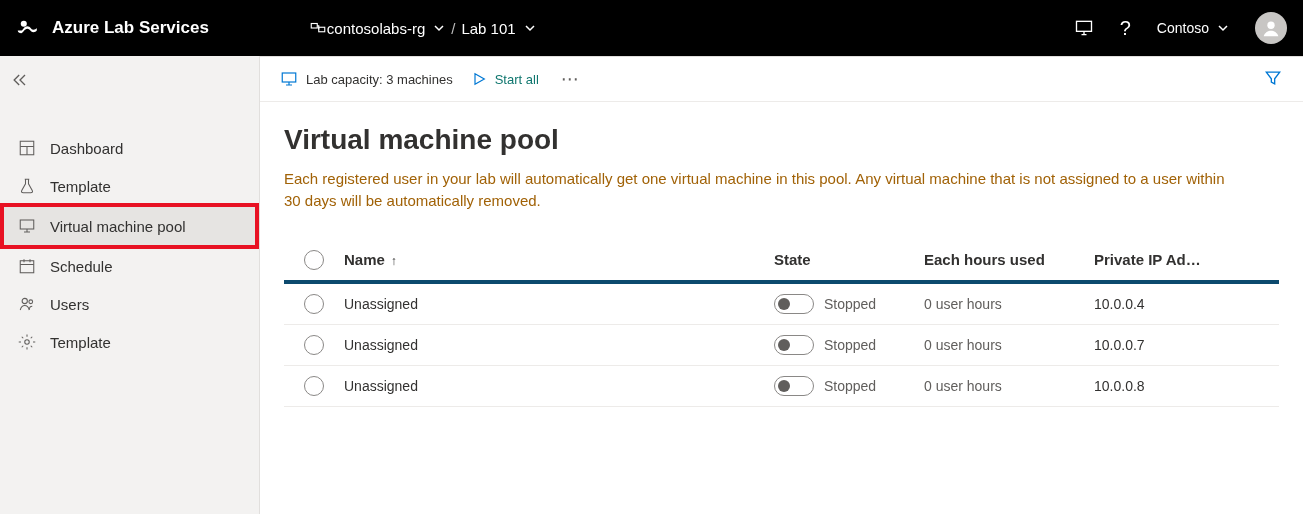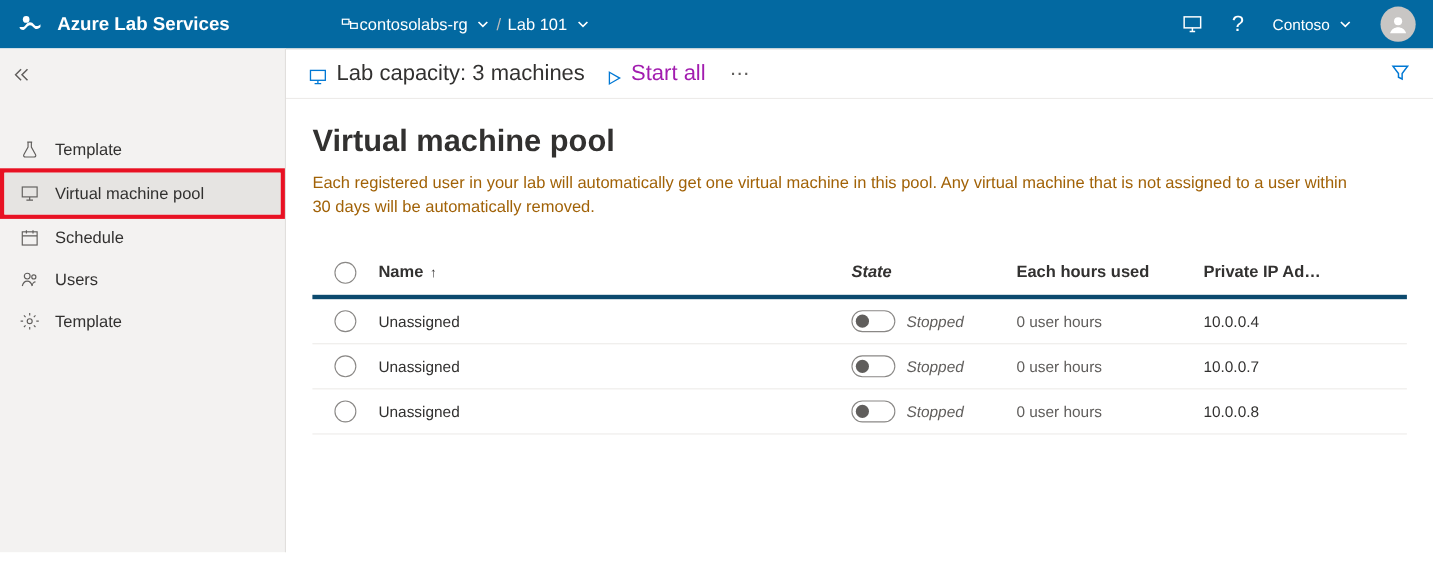--- a/index.html
+++ b/index.html
@@ -7,22 +7,22 @@
     font-family: "Segoe UI", -apple-system, sans-serif;
     font-size: 14px;
     color: #323130;
     background: #fff;
     width: 1303px;
     height: 514px;
     overflow: hidden;
   }
   
   .topbar {
-    height: 44px;
-    background: #0369a1;
+    height: 56px;
+    background: #000000;
     color: #fff;
     display: flex;
     align-items: center;
     padding: 16px 16px;
   }
   .logo { display:flex; align-items:center; gap:10px; font-weight:600; font-size:17px; margin-right: 100px; }
   .logo svg { width: 26px; height: 26px; }
   .top-crumbs { display:flex; align-items:center; gap:0; font-size:15px; }
   .top-crumbs .sep { color:#bbb; padding:0 6px; }
   .crumb-btn { display:flex; align-items:center; gap:8px; cursor:pointer; }
@@ -37,35 +37,35 @@
   .nav-list { margin-top:30px; }
   .nav-item { display:flex; align-items:center; gap:14px; padding:10px 18px; cursor:pointer; font-size:15px; color:#323130;}
   .nav-item.active { background:#e6e4e2; }
   .nav-item svg { width:18px; height:18px; stroke:#605e5c; fill:none; }
   .highlight-box { border:4px solid #e81123; margin: -2px 0; }
   .highlight-box .nav-item { padding:10px 14px; }
 
   
   .main { flex:1; display:flex; flex-direction:column; }
   .cmdbar { height:46px; border-top:1px solid #e1dfdd; border-bottom:1px solid #edebe9; display:flex; align-items:center; padding:0 20px; gap:18px; }
-  .cmd-btn { display:flex; align-items:flex-end; gap:8px; color:#0078d4; cursor:pointer; font-size:20px;}
+  .cmd-btn { display:flex; align-items:center; gap:8px; color:#0078d4; cursor:pointer; font-size:13px;}
   .cmd-filter { margin-left:auto; color:#0078d4; cursor:pointer; }
   .ellipsis { letter-spacing:1px; color:#605e5c; font-size:18px; padding:0 4px; cursor:pointer;}
 
   .content { padding:22px 24px 0 24px; }
   h1 { font-size:28px; font-weight:600; margin-bottom:12px; }
   .desc { color:#a16207; font-size:15px; line-height:1.45; max-width: 960px; }
 
   
   .table-wrap { margin-top:28px; }
   .trow { display:flex; align-items:center; border-bottom:1px solid #edebe9; padding:10px 0; }
   .trow.header { border-bottom:4px solid #0c4a6e; font-weight:600; font-size:15px; }
   .col-select { width:60px; display:flex; justify-content:center; }
   .col-name { flex: 0 0 430px; padding-left:0; }
-  .col-state { flex: 0 0 150px; display:flex; align-items:center; gap:10px;font-style:italic;}
+  .col-state { flex: 0 0 150px; display:flex; align-items:center; gap:10px;}
   .col-quota { flex: 0 0 170px; }
   .col-ip { flex:1; }
   .radio { width:20px; height:20px; border:1.5px solid #8a8886; border-radius:50%; cursor:pointer;}
   .sort-arrow { font-size:12px; margin-left:6px; }
 
   .toggle { width:40px; height:20px; border-radius:12px; border:1px solid #8a8886; position:relative; cursor:pointer; background:#fff;}
   .toggle .knob { position:absolute; left:3px; top:3px; width:12px; height:12px; border-radius:50%; background:#605e5c;}
   .muted { color:#605e5c; }
   .chevron-down { width:12px; height:12px; }
 </style>
@@ -127,20 +127,27 @@
 
   <div class="sidebar">
     <div class="collapse-row">
       <svg width="20" height="20" viewBox="0 0 24 24" fill="none" stroke="#605e5c" stroke-width="1.6">
           <path d="M11 6l-6 6 6 6M18 6l-6 6 6 6"></path>
         </svg>
     </div>
     <div class="nav-list">
       <div class="nav-item">
         <svg viewBox="0 0 24 24" stroke-width="1.4">
+            <rect x="3" y="3" width="18" height="18"></rect>
+            <path d="M3 10h18M12 10v11"></path>
+          </svg>
+        <span>Dashboard</span>
+      </div>
+      <div class="nav-item">
+        <svg viewBox="0 0 24 24" stroke-width="1.4">
             <path d="M9 3h6M10 3v6l-5 9c-1 2 0 3 2 3h10c2 0 3-1 2-3l-5-9V3"></path>
           </svg>
         <span>Template</span>
       </div>
       <div class="highlight-box">
         <div class="nav-item active">
           <svg viewBox="0 0 24 24" stroke-width="1.4">
               <rect x="3" y="4" width="18" height="12"></rect>
               <path d="M8 20h8M12 16v4"></path>
             </svg>
@@ -178,21 +185,21 @@
         <svg width="18" height="18" viewBox="0 0 24 24" fill="none" stroke="#0078d4" stroke-width="1.6">
             <rect x="3" y="4" width="18" height="12"></rect>
             <path d="M8 20h8M12 16v4"></path>
           </svg>
         <span class="plain" style="color:#323130">Lab capacity: 3 machines</span>
       </div>
       <div class="cmd-btn">
         <svg width="16" height="16" viewBox="0 0 24 24" fill="none" stroke="#0078d4" stroke-width="1.8">
             <path d="M6 4l14 8-14 8z"></path>
           </svg>
-        <span style="color:#a21caf">Start all</span>
+        <span style="color:#0f766e">Start all</span>
       </div>
       <span class="ellipsis">⋯</span>
       <span class="cmd-filter">
         <svg width="20" height="20" viewBox="0 0 24 24" fill="none" stroke="#0078d4" stroke-width="1.6">
             <path d="M4 5h16l-6 8v6l-4-2v-4z"></path>
           </svg>
       </span>
     </div>
 
     <div class="content">

